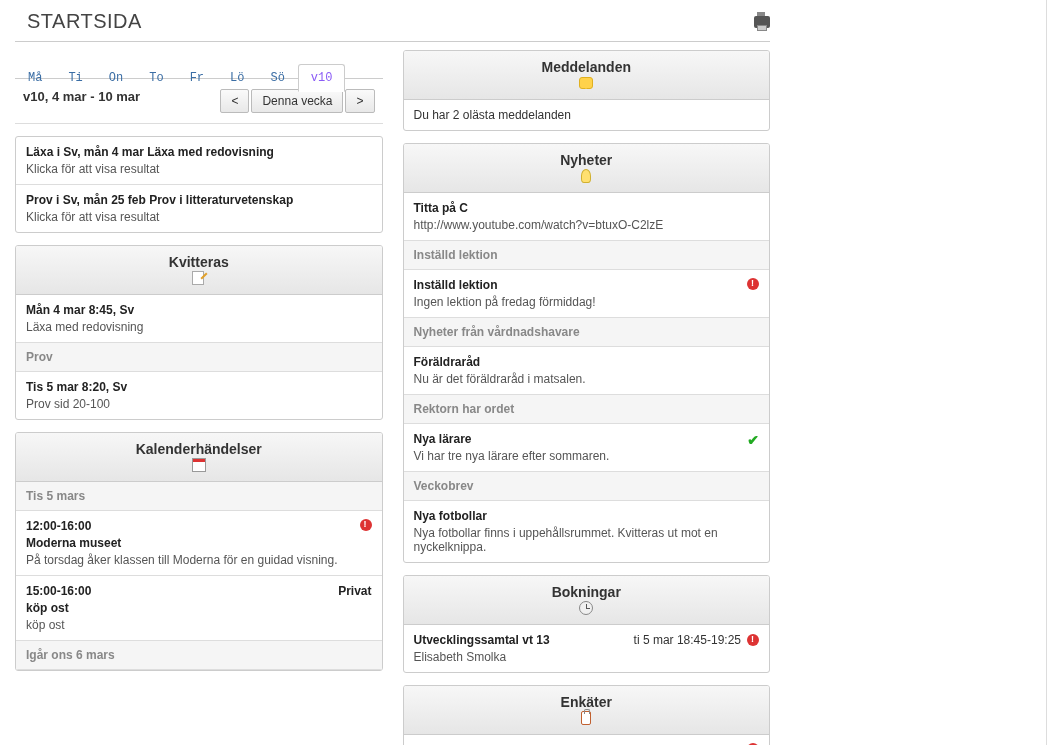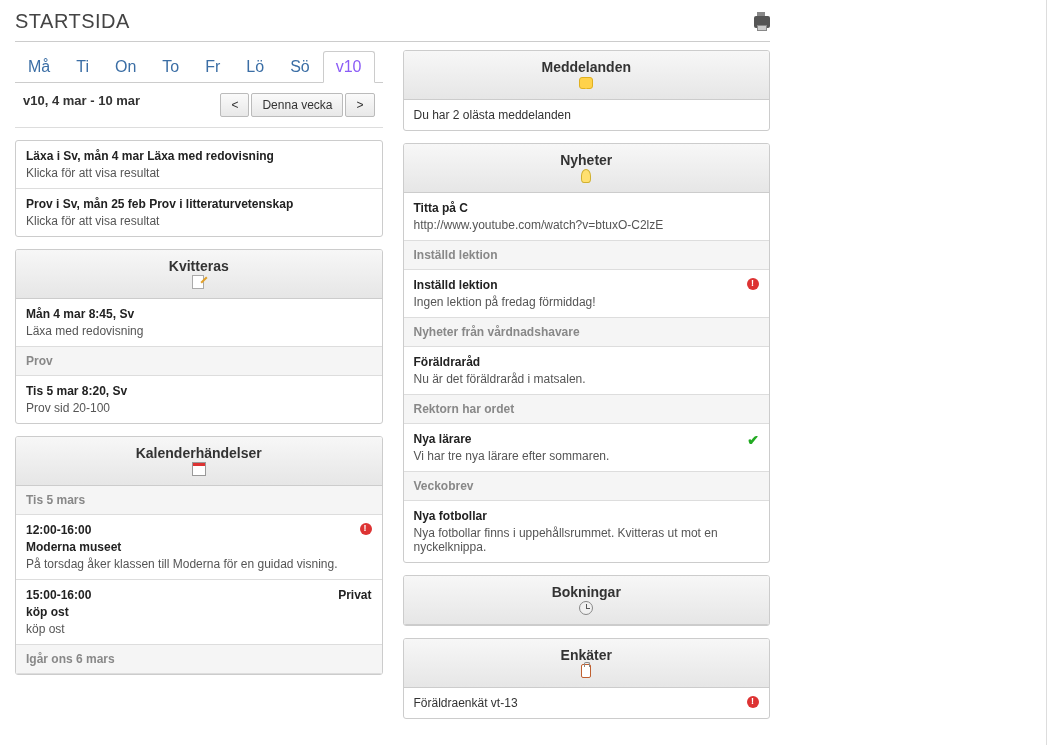--- a/index.html
+++ b/index.html
@@ -1,24 +1,24 @@
 <!DOCTYPE html>
 <html><head>
 <meta charset="utf-8">
 <style>
 * { box-sizing: border-box; margin: 0; padding: 0; }
 body { font-family: Arial, Helvetica, sans-serif; font-size: 12px; color: #333; background: #fff; }
 .page { width: 1047px; min-height: 745px; background: #fff; border-right: 1px solid #ddd; position: relative; }
 .main { width: 785px; padding: 10px 15px; }
 .header { display: flex; justify-content: space-between; align-items: center; border-bottom: 1px solid #ccc; padding-bottom: 8px; margin-bottom: 8px; }
-.header h1 { font-size: 20px; font-weight: normal; color: #444; letter-spacing: 0.5px; }
+.header h1 { font-size: 20px; font-weight: normal; color: #444; letter-spacing: 0.5px; margin-left: 12px; }
 .columns { display: flex; gap: 20px; }
 .col { width: 368px; }
 .tabs { display: flex; border-bottom: 1px solid #ccc; }
-.tab { padding: 6px 12px; color: #3b6ea5; cursor: pointer; font-size: 16px; border: 1px solid transparent; border-bottom: none; position: relative; top: 1px; }
+.tab { padding: 6px 12px; color: #3b6ea5; cursor: pointer; font-size: 12px; border: 1px solid transparent; border-bottom: none; position: relative; top: 14px; font-family: Liberation Mono, monospace; }
 .tab.active { background: #fff; color: #8b5cf6; border: 1px solid #ccc; border-bottom: 1px solid #fff; border-radius: 3px 3px 0 0; }
 .weekbar { display: flex; justify-content: space-between; padding: 10px 8px; border-bottom: 1px solid #ddd; }
 .weekbar-label { font-weight: bold; font-size: 13px; color: #333; }
 .weekbar-ctrl { display: flex; gap: 2px; }
 .btn { background: linear-gradient(#fafafa,#e8e8e8); border: 1px solid #bbb; border-radius: 2px; padding: 4px 10px; font-size: 12px; color: #333; cursor: pointer; }
 .panel { border: 1px solid #ccc; border-radius: 3px; margin-top: 12px; overflow: hidden; }
 .panel-hd { background: linear-gradient(#f7f7f7,#e6e6e6); border-bottom: 1px solid #ccc; padding: 8px 10px; display: flex; justify-content: space-between; align-items: center; flex-direction: column; }
 .panel-hd h2 { font-size: 14px; font-weight: bold; color: #333; }
 .panel-icon { width: 16px; height: 16px; display: flex; align-items: center; justify-content: center; }
 .item { padding: 8px 10px; border-bottom: 1px solid #ddd; }
@@ -204,20 +204,30 @@
     </div>
   </div>
 
   <div class="panel">
     <div class="panel-hd">
       <h2>Bokningar</h2>
       <span class="panel-icon">
                 <span class="icon-clock"></span>
               </span>
     </div>
+    <div class="item">
+      <div class="flexrow">
+        <div class="item-title">Utvecklingssamtal vt 13</div>
+        <div style="display:flex;gap:6px;align-items:center">
+          <span class="booking-time">ti 5 mar 18:45-19:25</span>
+          <span class="icon-alert"></span>
+        </div>
+      </div>
+      <div class="item-sub">Elisabeth Smolka</div>
+    </div>
   </div>
 
   <div class="panel">
     <div class="panel-hd">
       <h2>Enkäter</h2>
       <span class="panel-icon">
                 <span class="icon-clip"></span>
               </span>
     </div>
     <div class="item">

